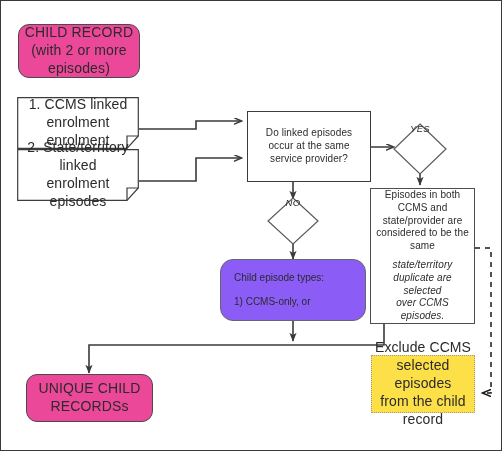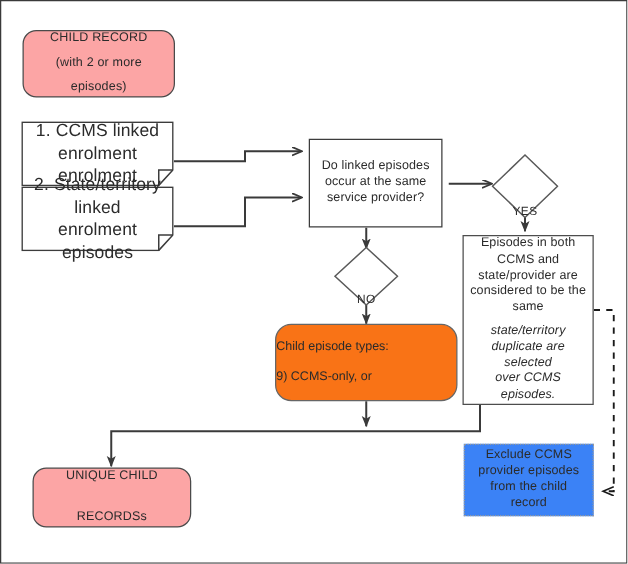--- a/index.html
+++ b/index.html
@@ -27,26 +27,25 @@
     align-items: center;
     justify-content: center;
     text-align: center;
     color: #2b2b2b;
     line-height: 1.28;
   }
   .node span { display: block; }
 
   
   .terminator {
-    background: #fca5a5;
+    background: #ec4899;
     border: 1.5px solid #4a4a4a;
     border-radius: 11px;
-    font-size: 10px;
+    font-size: 14px;
     letter-spacing: .15px;
-    justify-content: space-between;
   }
 
   
   .doc {
     background: #ffffff;
     font-size: 14px;
     letter-spacing: .1px;
   }
   .doc .doc-body {
     position: absolute;
@@ -70,45 +69,47 @@
     font-size: 10px;
     letter-spacing: .1px;
   }
   .process-thin {
     border-width: 1px;
     border-color: #4d4d4d;
   }
 
   
   .rounded {
-    background: #f97316;
+    background: #8b5cf6;
     border: 1.5px solid #666666;
     border-radius: 13px;
     font-size: 10px;
     align-items: flex-start;
     text-align: left;
+    padding-left: 13px;
     box-sizing: border-box;
   }
   .rounded .line-gap { height: 11px; }
 
   
   .dashedbox {
-    background: #3b82f6;
+    background: #fde047;
     border: 1px dotted #9a9a9a;
-    font-size: 10px;
+    font-size: 14px;
     letter-spacing: .1px;
     text-align: center;
   }
 
   
   .diamond {
     position: absolute;
     display: flex;
-    align-items: flex-end;
+    align-items: flex-start;
     justify-content: center;
+    font-style: italic;
   }
   .diamond .dlabel {
     position: relative;
     z-index: 2;
     font-size: 9.5px;
     color: #2b2b2b;
     letter-spacing: .3px;
   }
 
   .italic { font-style: italic; }
@@ -187,21 +188,21 @@
     <svg class="doc-body" viewBox="0 0 122 52" preserveAspectRatio="none">
       <path d="M0.7,0.7 L121.3,0.7 L121.3,39 L110,51.3 L0.7,51.3 Z" fill="#ffffff" stroke="#3c3c3c" stroke-width="1.2"></path>
       <path d="M121.3,39 L110,39 L110,51.3" fill="none" stroke="#3c3c3c" stroke-width="1.2"></path>
     </svg>
     <div class="doc-text">
       <span>2. State/territory linked</span>
       <span>enrolment episodes</span>
     </div>
   </div>
 
-  <div class="node process" style="left:246px; top:110px; width:107px; height:71px;">
+  <div class="node process" style="left:246px; top:110px; width:124px; height:71px;">
     <span>Do linked episodes</span>
     <span>occur at the same</span>
     <span>service provider?</span>
   </div>
 
   <div class="diamond" style="left:392px; top:122px; width:54px; height:52px;">
     <svg width="54" height="52" style="position:absolute;left:0;top:0;">
       <polygon points="27,1 53,26 27,51 1,26" fill="#ffffff" stroke="#5a5a5a" stroke-width="1.2"></polygon>
     </svg>
     <span class="dlabel">YES</span>
@@ -222,26 +223,26 @@
     <span>same</span>
     <span class="gap-sm"></span>
     <span class="italic">state/territory</span>
     <span class="italic">duplicate are selected</span>
     <span class="italic">over CCMS episodes.</span>
   </div>
 
   <div class="node rounded" style="left:219px; top:258px; width:146px; height:62px;">
     <span>Child episode types:</span>
     <span class="line-gap"></span>
-    <span>9) CCMS-only, or</span>
+    <span>1) CCMS-only, or</span>
   </div>
 
   <div class="node dashedbox" style="left:370px; top:354px; width:104px; height:58px;">
     <span>Exclude CCMS</span>
-    <span>provider episodes</span>
+    <span>selected episodes</span>
     <span>from the child</span>
     <span>record</span>
   </div>
 
   <div class="node terminator" style="left:25px; top:373px; width:127px; height:48px;">
     <span>UNIQUE CHILD</span>
     <span>RECORDSs</span>
   </div>
 
 </div>

